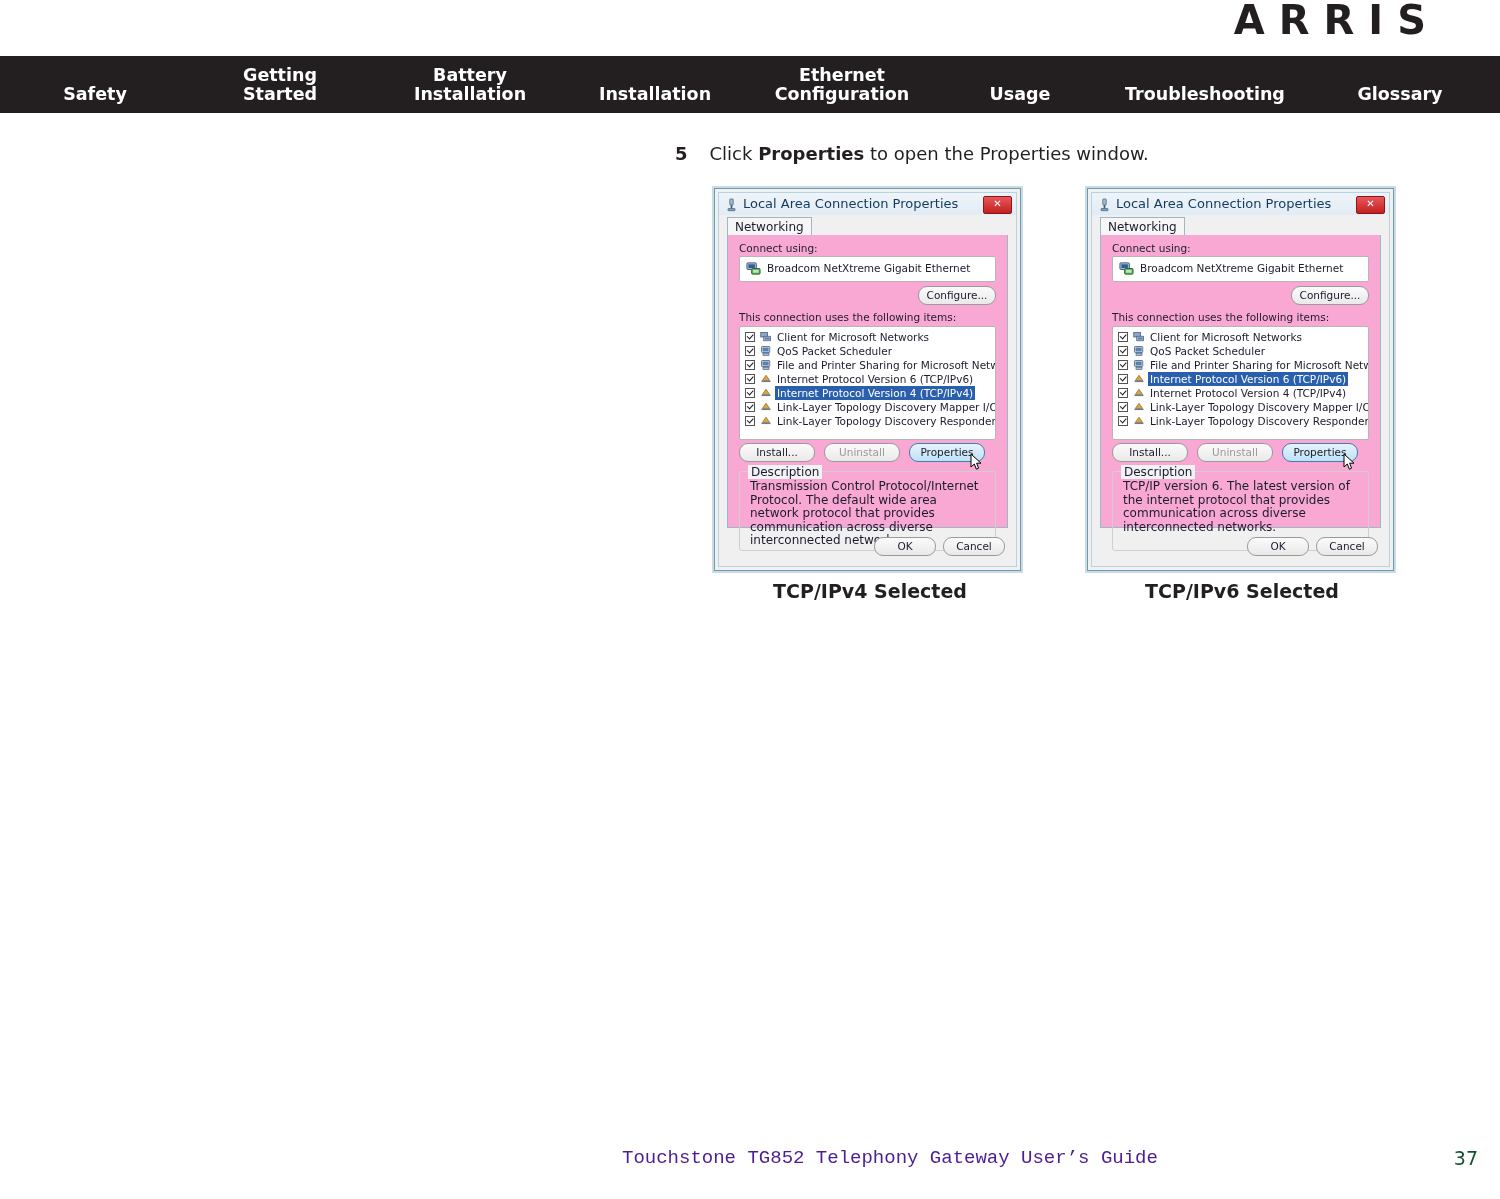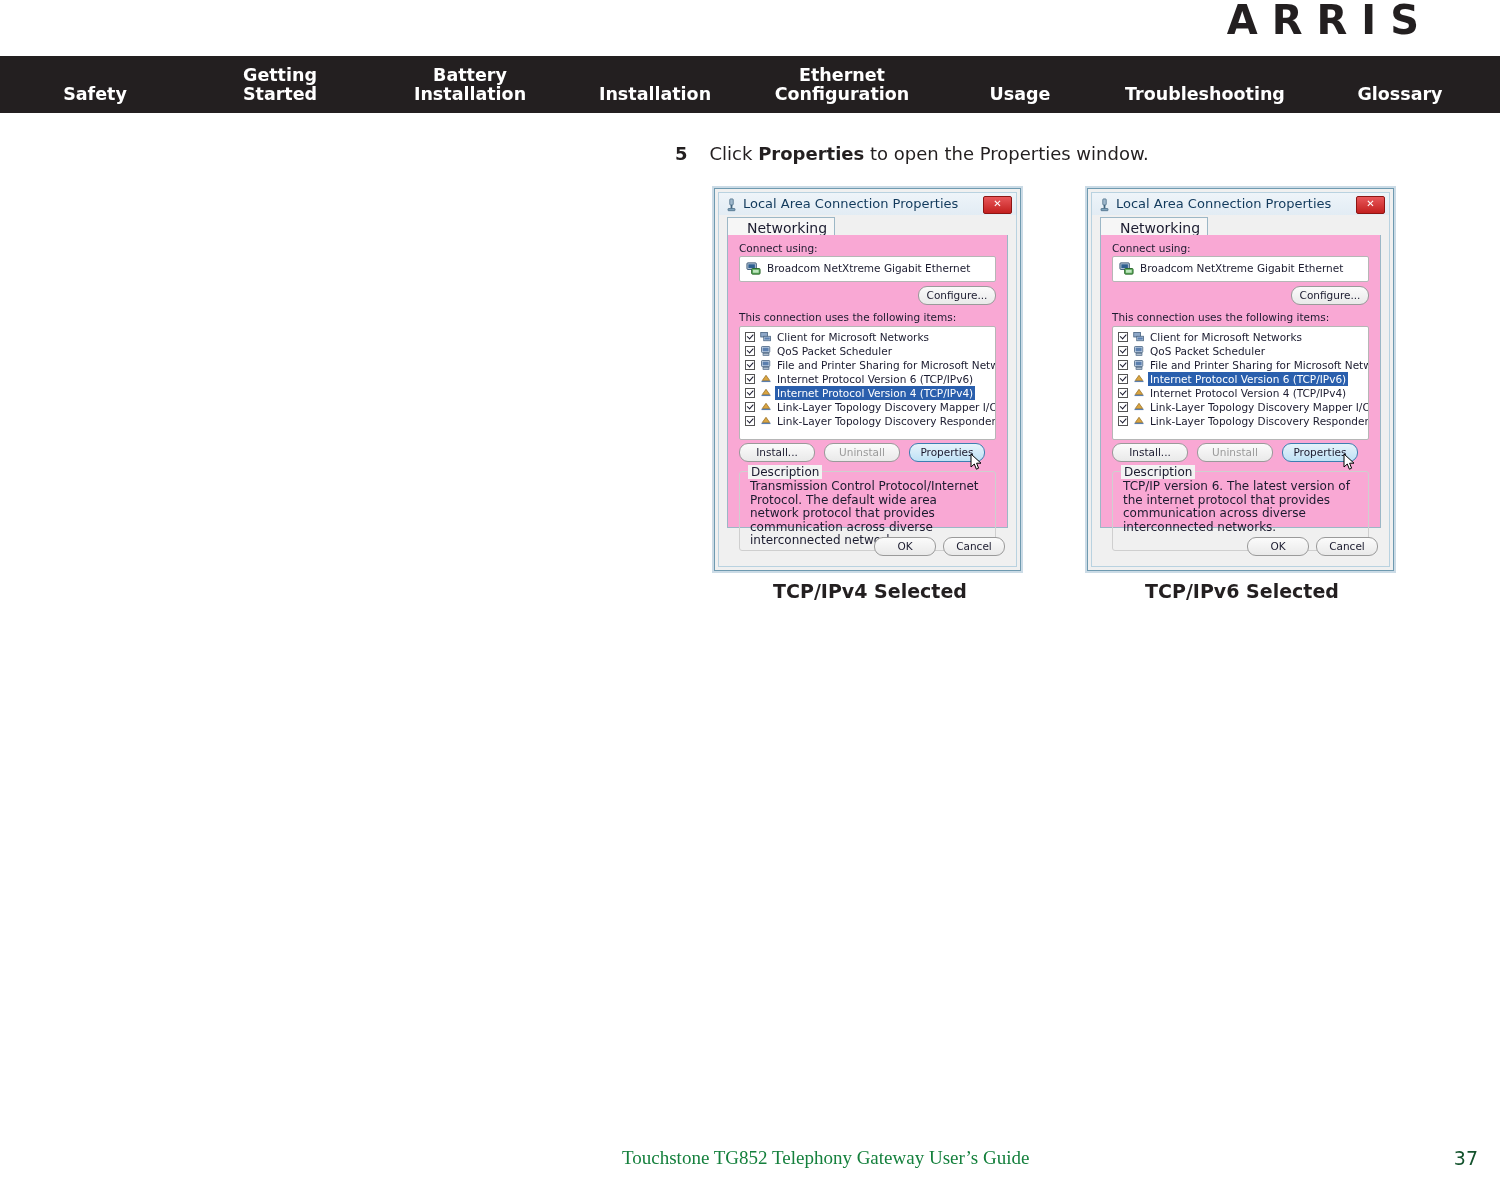--- a/index.html
+++ b/index.html
@@ -12,21 +12,21 @@
     width: 1500px;
     height: 1199px;
     position: relative;
     font-family: "DejaVu Sans", sans-serif;
     overflow: hidden;
   }
 
   
   .logo-bar {
     position: absolute;
-    top: 0; left: 8px;
+    top: 0; left: 15px;
     width: 1425px;
     height: 56px;
   }
   .arris-logo {
     position: absolute;
     right: 0px;
     top: -2px;
     font-family: "DejaVu Sans", sans-serif;
     font-size: 40px;
     font-weight: bold;
@@ -124,25 +124,25 @@
 
   .tabstrip {
     position: absolute;
     top: 24px; left: 8px; right: 8px;
     height: 18px;
     border-bottom: 1px solid #9cb7c6;
   }
   .tab {
     position: absolute;
     left: 0; top: 0;
-    padding: 2px 7px 2px 19px;
+    padding: 2px 7px 2px 7px;
     background: #f6f6f6;
     border: 1px solid #9cb7c6;
     border-bottom: 1px solid #f6f6f6;
-    font-size: 14px;
+    font-size: 12px;
     cursor: pointer;
   }
   .tabpage {
     position: absolute;
     top: 42px; left: 8px; right: 8px; bottom: 38px;
     background: #f9a8d4;
     border: 1px solid #9cb7c6;
     border-top: none;
   }
 
@@ -280,23 +280,23 @@
     color: #231f20;
     text-align: center;
     white-space: nowrap;
   }
 
   
   .footer-text {
     position: absolute;
     left: 622px;
     top: 1147px;
-    font-family: Liberation Serif, serif;
+    font-family: Liberation Mono, monospace;
     font-size: 19px;
-    color: #15803d;
+    color: #4c1d95;
     white-space: nowrap;
   }
   .footer-page {
     position: absolute;
     right: 22px;
     top: 1147px;
     font-family: "DejaVu Sans", sans-serif;
     font-size: 19px;
     color: #14532d;
   }

